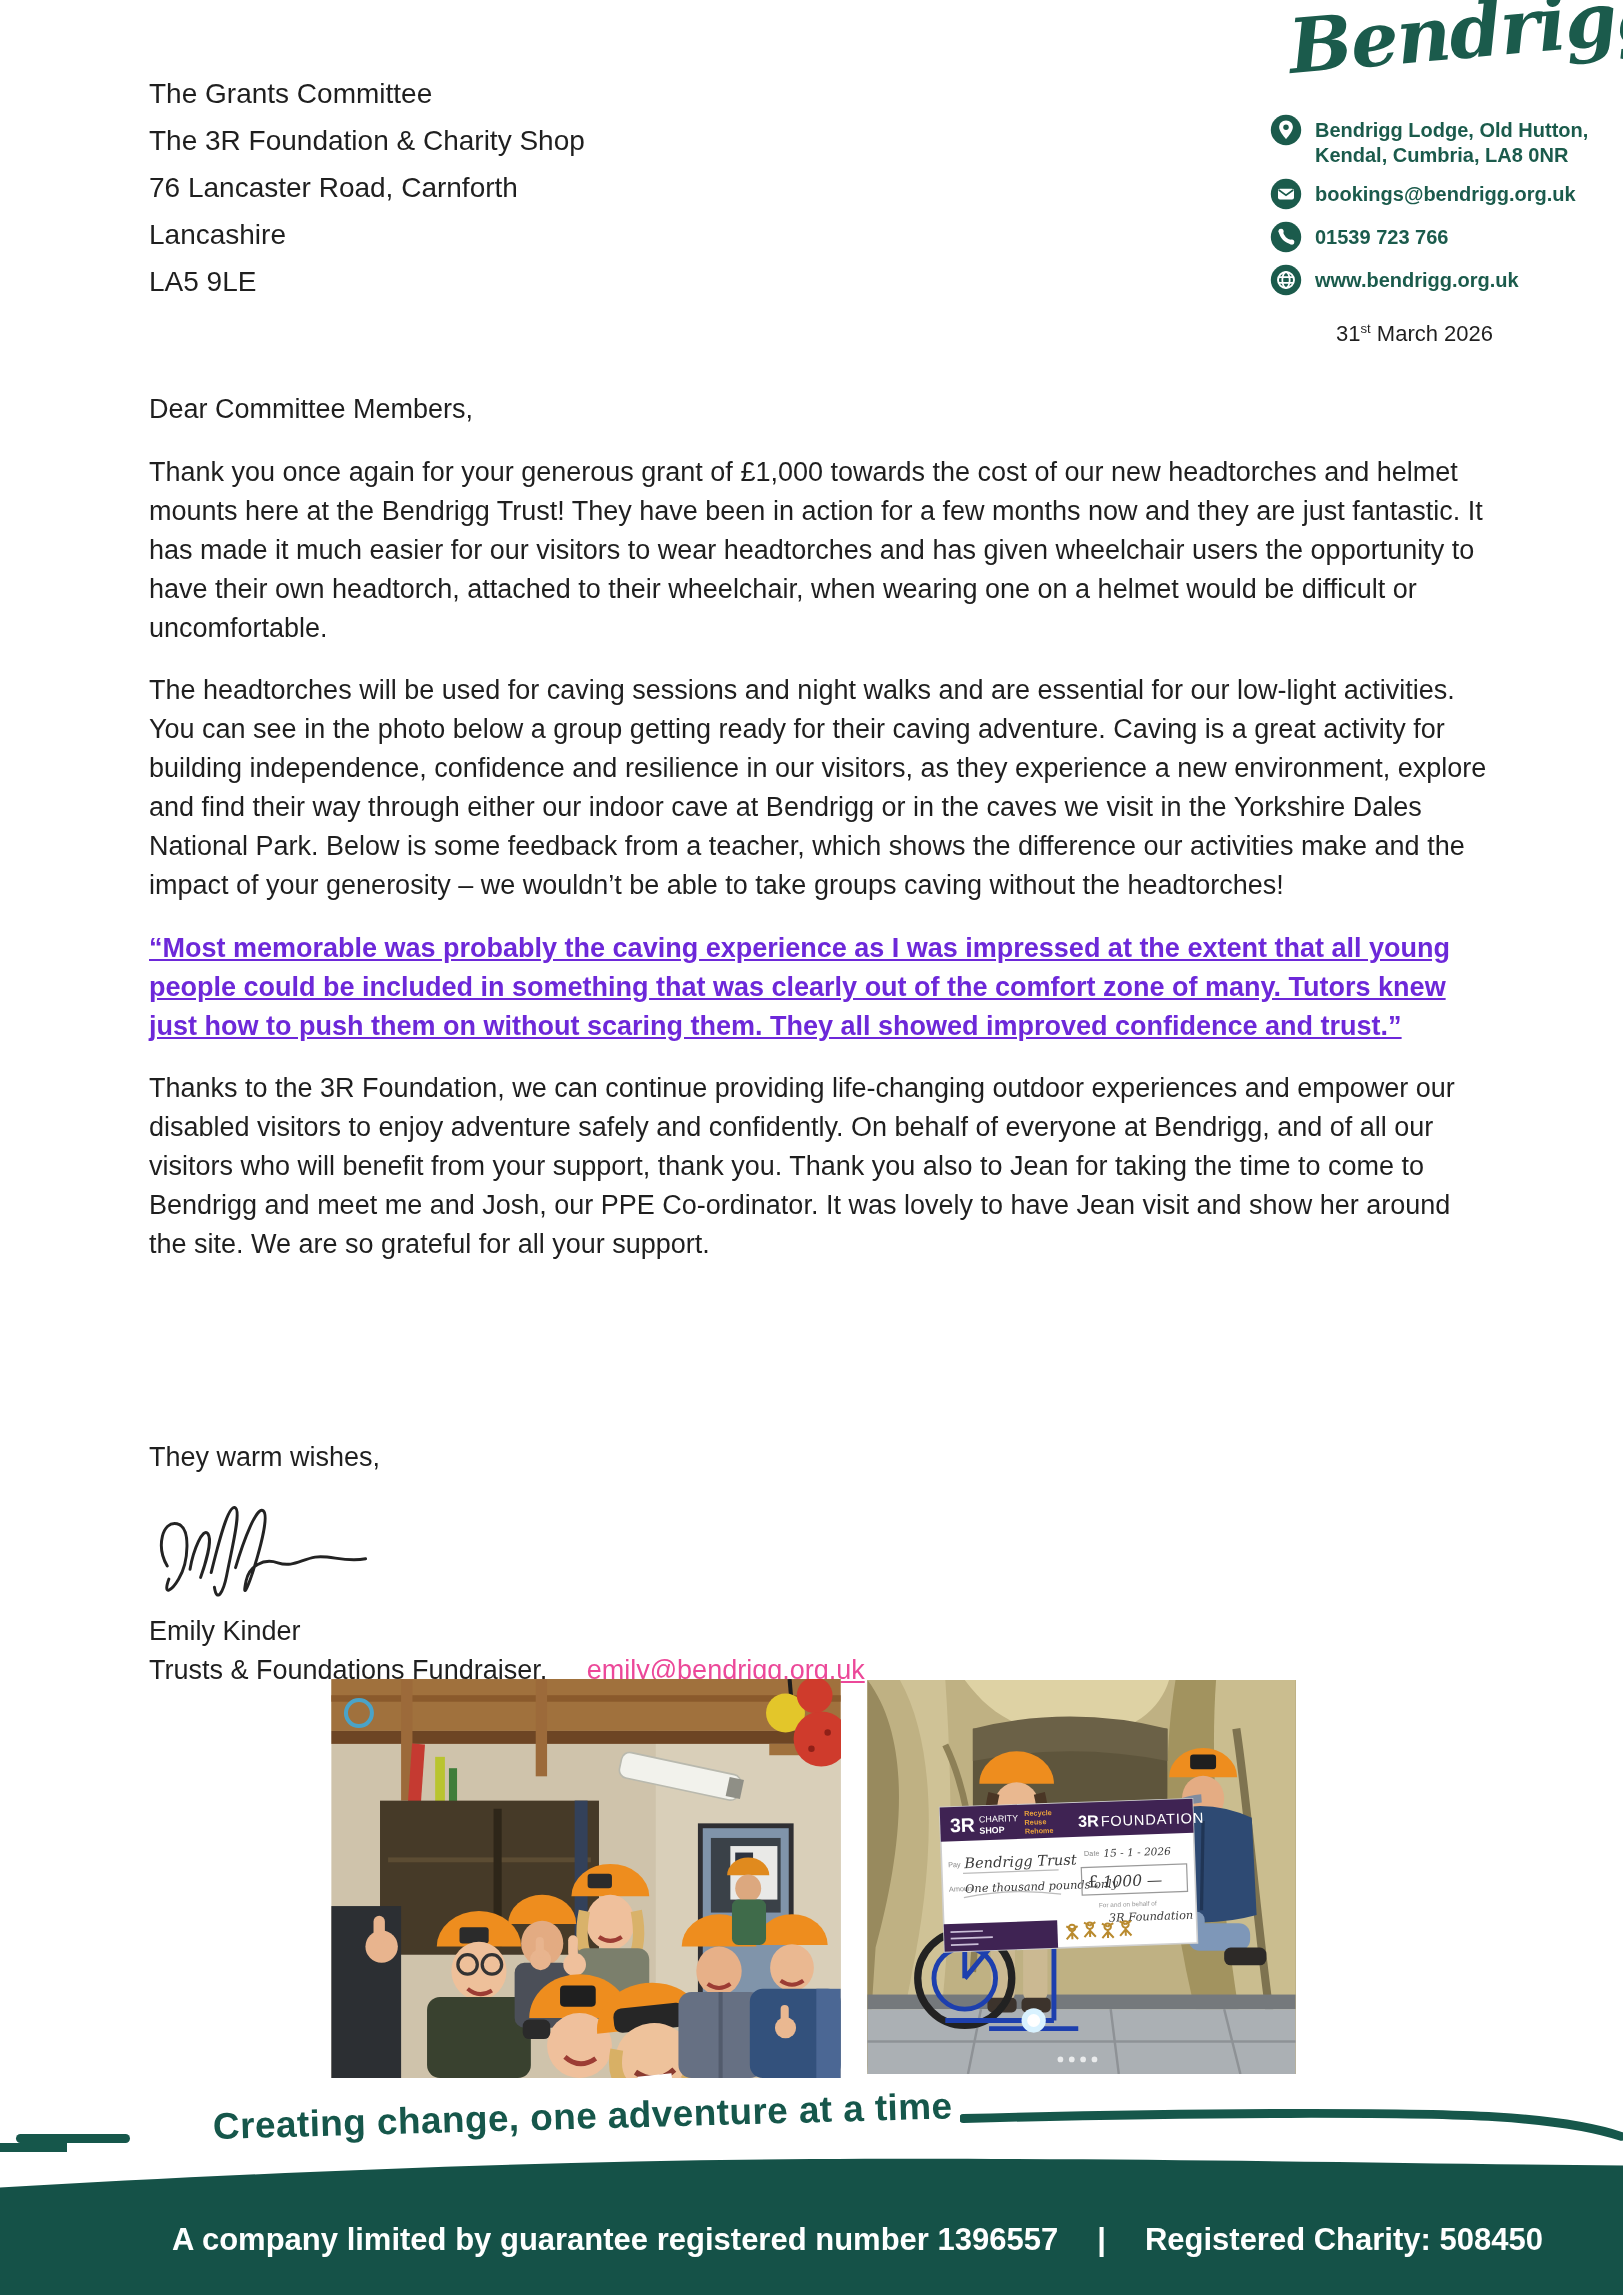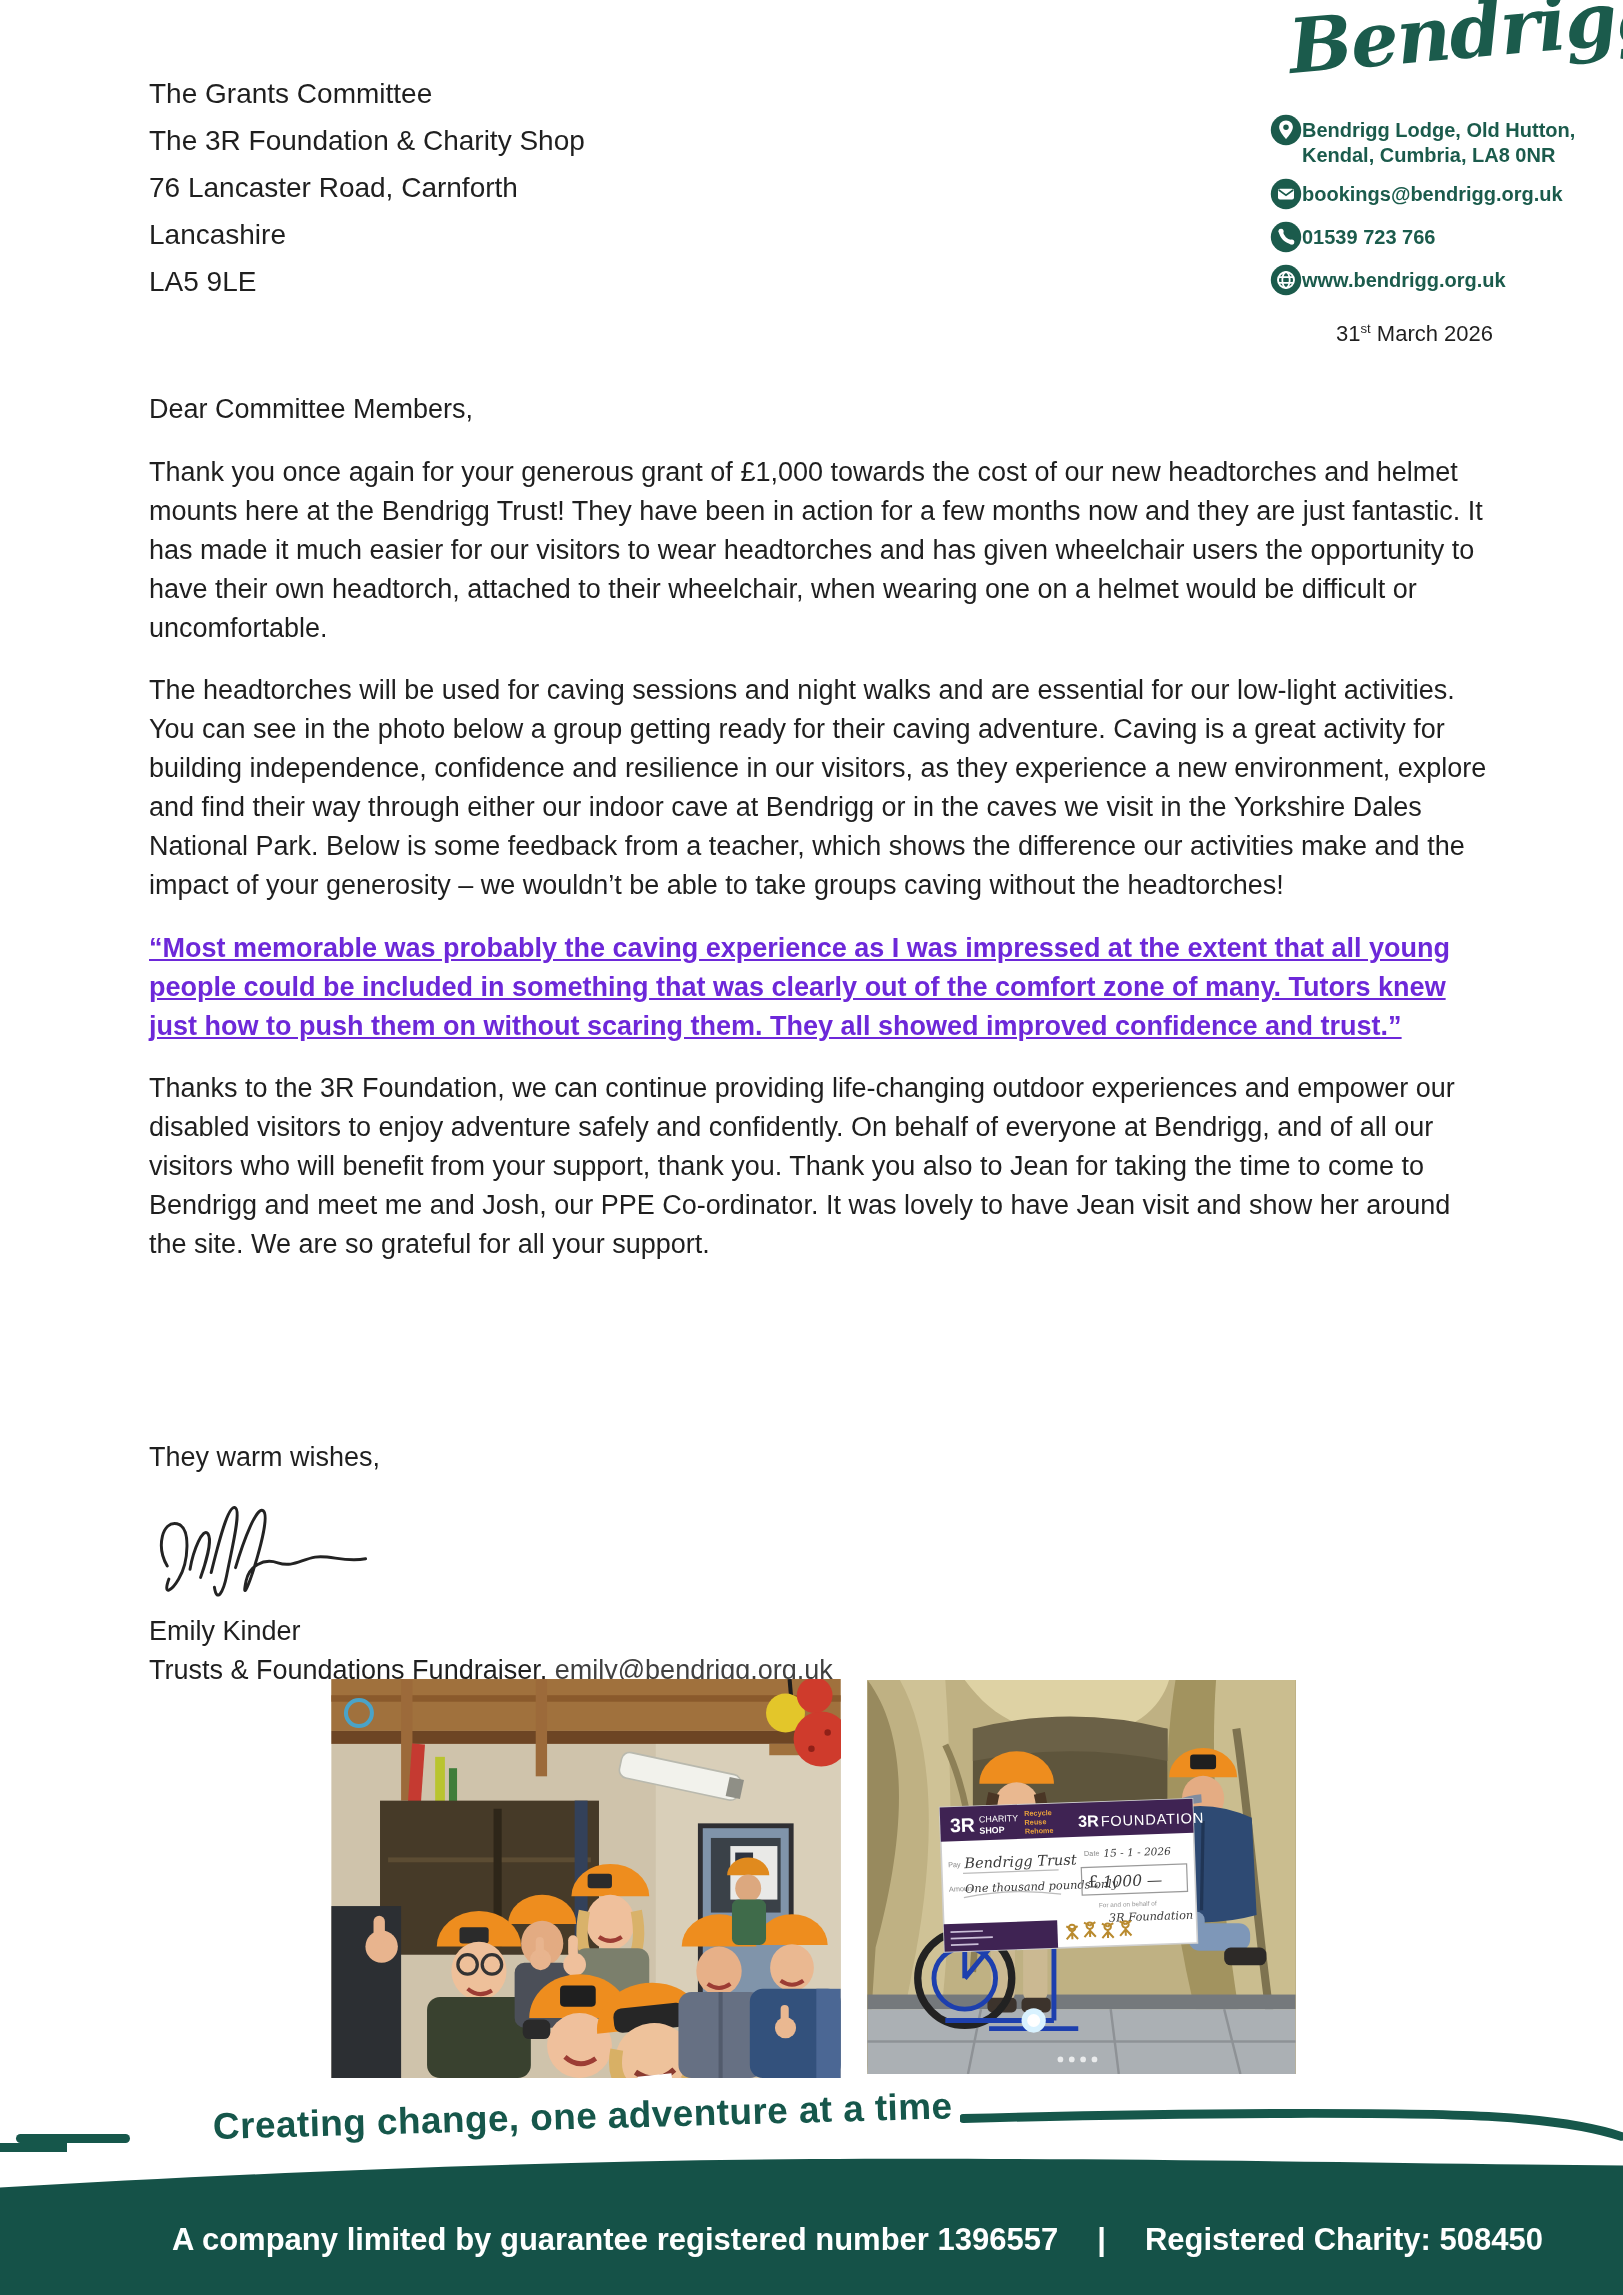--- a/index.html
+++ b/index.html
@@ -8,36 +8,36 @@
 
   
   .recipient{position:absolute;left:149px;top:70px;font-size:28px;line-height:47px;}
 
   
   .header-right{position:absolute;left:1270px;top:4.9px;width:333px;}
   .logo{font-family:"DejaVu Serif",serif;font-style:italic;font-weight:bold;
         color:#1b5b4c;font-size:75px;transform:rotate(-5deg);transform-origin:left bottom;
         padding-left:23px;letter-spacing:-1.6px;white-space:nowrap;}
   .contact{margin-top:21px;}
-  .contact-row{display:flex;align-items:flex-start;margin-bottom:10.6px;}
+  .contact-row{display:flex;align-items:flex-start;gap:13px;margin-bottom:10.6px;}
   .contact-icon{width:32px;height:32px;flex:0 0 32px;}
   .contact-text{font-size:20px;font-weight:bold;color:#1b5b4c;line-height:25px;padding-top:4px;}
 
   
   .date{position:absolute;top:321px;right:130px;font-size:22px;}
   .date sup{font-size:60%;vertical-align:super;}
 
   
   .body-block{position:absolute;left:149px;top:390px;width:1343px;font-size:27px;line-height:39px;}
   .body-block p{margin:0 0 23.5px 0;}
   .quote{font-weight:bold;color:#6d28d9;text-decoration:underline;}
 
   .sig-block{position:absolute;left:149px;top:1438px;width:1343px;font-size:27px;line-height:39px;}
   .signature-svg{display:block;margin:11.4px 0 1.6px 1.6px;}
-  .email-link{color:#404040;text-decoration:underline;cursor:pointer;}
+  .email-link{color:#ec4899;text-decoration:underline;cursor:pointer;margin-left:32px;}
 
   
   .photo{position:absolute;overflow:hidden;}
   .photo-left{left:331px;top:1679px;width:510px;height:399px;}
   .photo-right{left:867px;top:1680px;width:429px;height:394px;}
   .photo svg{display:block;}
 
   
   .tag-line-left-a{position:absolute;left:0;top:2143px;width:67px;height:9px;background:#16574b;}
   .tag-line-left-b{position:absolute;left:16px;top:2134px;width:114px;height:9px;background:#16574b;border-radius:4.9px;}

